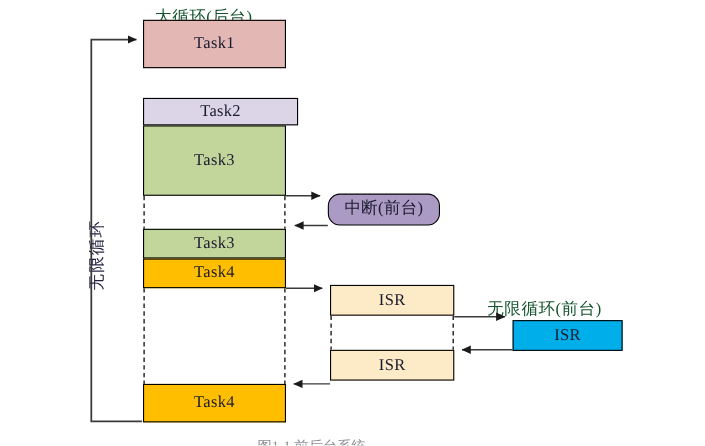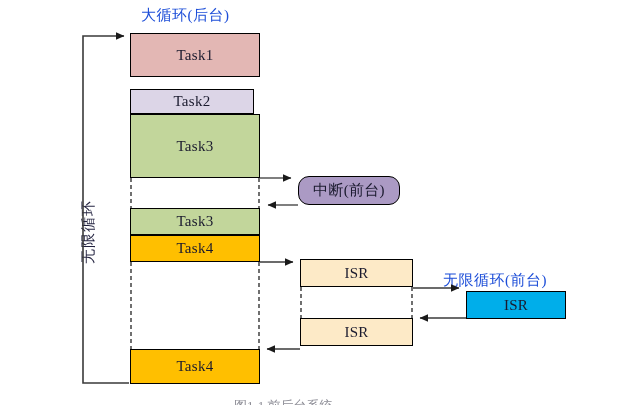--- a/index.html
+++ b/index.html
@@ -30,21 +30,21 @@
     justify-content: center;
     font-size: 15px;
     line-height: 1;
     letter-spacing: 0.3px;
     white-space: nowrap;
   }
   .cnlabel {
     position: absolute;
     font-size: 15px;
     white-space: nowrap;
-    color: #1d4ed8;
+    color: #14532d;
     letter-spacing: 0.5px;
   }
   .vlabel {
     position: absolute;
     font-size: 15px;
     white-space: nowrap;
     color: #1f1f3d;
     letter-spacing: 1px;
     transform-origin: 0 0;
     transform: rotate(-90deg);
@@ -118,25 +118,25 @@
 
     <g>
       <path d="M466,318 L420,318" fill="none" stroke="#3a3a3a" stroke-width="1.3" marker-end="url(#arrowL)"></path>
     </g>
 
     <g>
       <path d="M300,349 L267,349" fill="none" stroke="#3a3a3a" stroke-width="1.3" marker-end="url(#arrowL)"></path>
     </g>
   </svg>
 
-  <div class="box" style="left:130px; top:33px; width:130px; height:44px; background:#e3b7b4;">
+  <div class="box" style="left:130px; top:18px; width:130px; height:44px; background:#e3b7b4;">
     <span>Task1</span>
   </div>
 
-  <div class="box" style="left:130px; top:89px; width:124px; height:25px; background:#dcd5e7;font-family:Liberation Serif, serif;">
+  <div class="box" style="left:130px; top:89px; width:141px; height:25px; background:#dcd5e7;font-family:Liberation Serif, serif;">
     <span>Task2</span>
   </div>
 
   <div class="box" style="left:130px; top:114px; width:130px; height:64px; background:#c2d69b;">
     <span>Task3</span>
   </div>
 
   <div class="box" style="left:130px; top:208px; width:130px; height:27px; background:#c2d69b;">
     <span>Task3</span>
   </div>

